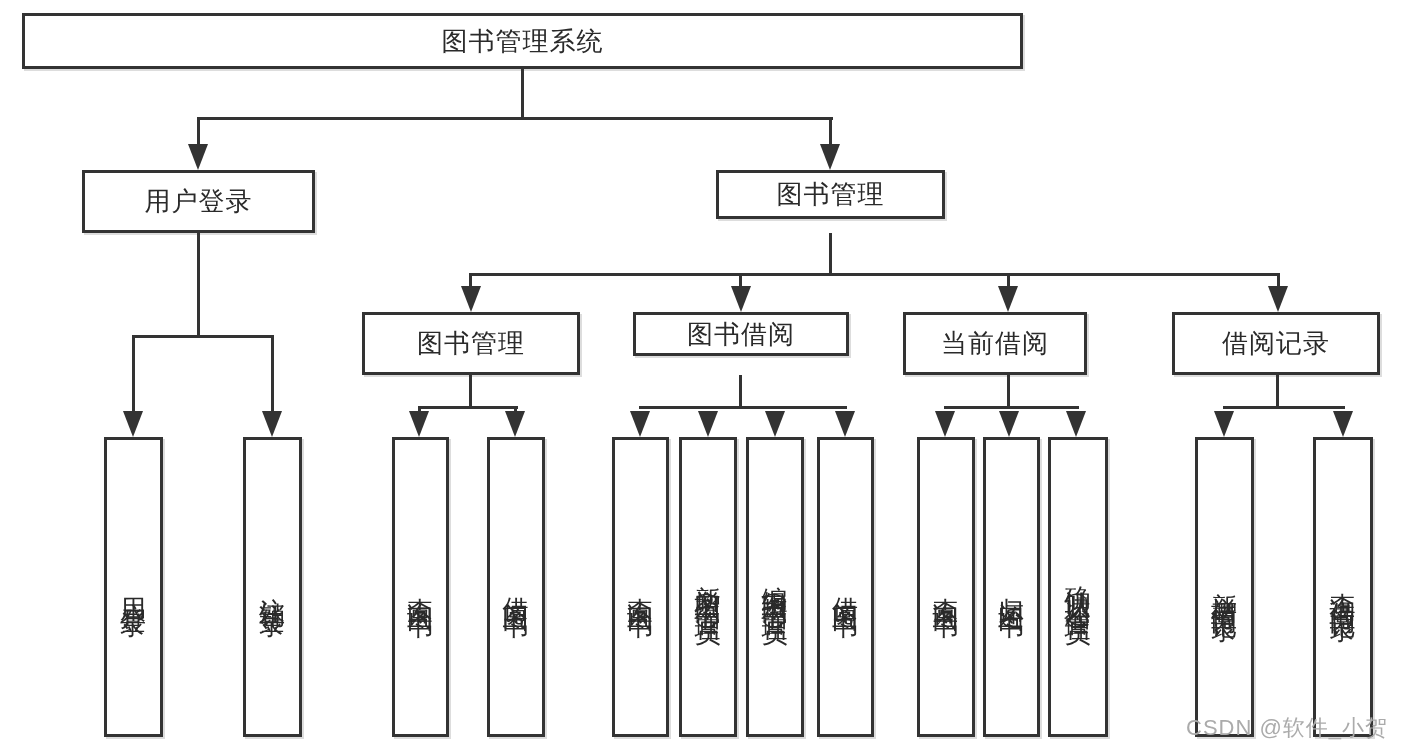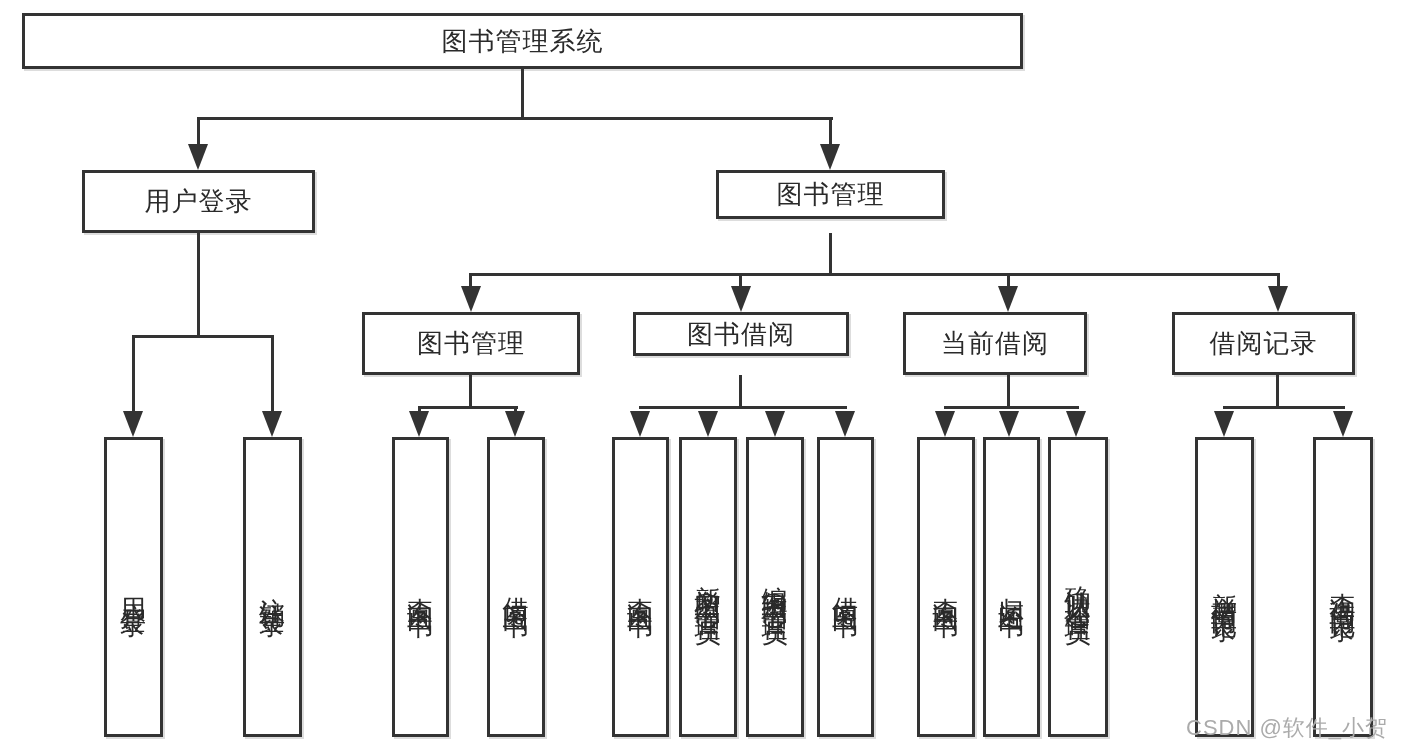--- a/index.html
+++ b/index.html
@@ -81,21 +81,21 @@
   <div class="v-line" style="left:739px; top:273px; height:16px;"></div>
   <div class="arrow-down" style="left:731px; top:286px;"></div>
   <div class="v-line" style="left:1007px; top:273px; height:16px;"></div>
   <div class="arrow-down" style="left:998px; top:286px;"></div>
   <div class="v-line" style="left:1277px; top:273px; height:16px;"></div>
   <div class="arrow-down" style="left:1268px; top:286px;"></div>
 
   <div class="node" style="left:362px; top:312px; width:218px; height:63px;">图书管理</div>
   <div class="node" style="left:633px; top:312px; width:216px; height:44px;">图书借阅</div>
   <div class="node" style="left:903px; top:312px; width:184px; height:63px;">当前借阅</div>
-  <div class="node" style="left:1172px; top:312px; width:183px; height:63px;">借阅记录</div>
+  <div class="node" style="left:1172px; top:312px; width:208px; height:63px;">借阅记录</div>
 
   <div class="v-line" style="left:469px; top:375px; height:34px;"></div>
   <div class="h-line" style="left:418px; top:406px; width:100px;"></div>
   <div class="v-line" style="left:418px; top:406px; height:8px;"></div>
   <div class="arrow-down" style="left:409px; top:411px;"></div>
   <div class="v-line" style="left:514px; top:406px; height:8px;"></div>
   <div class="arrow-down" style="left:505px; top:411px;"></div>
 
   <div class="v-line" style="left:739px; top:375px; height:34px;"></div>
   <div class="h-line" style="left:639px; top:406px; width:208px;"></div>

